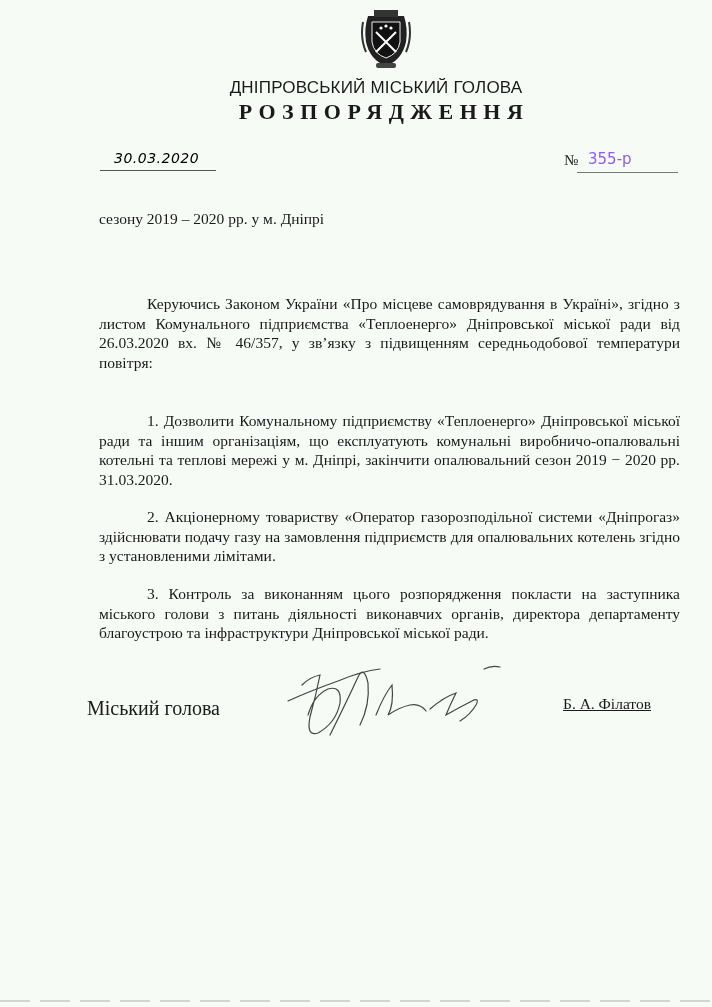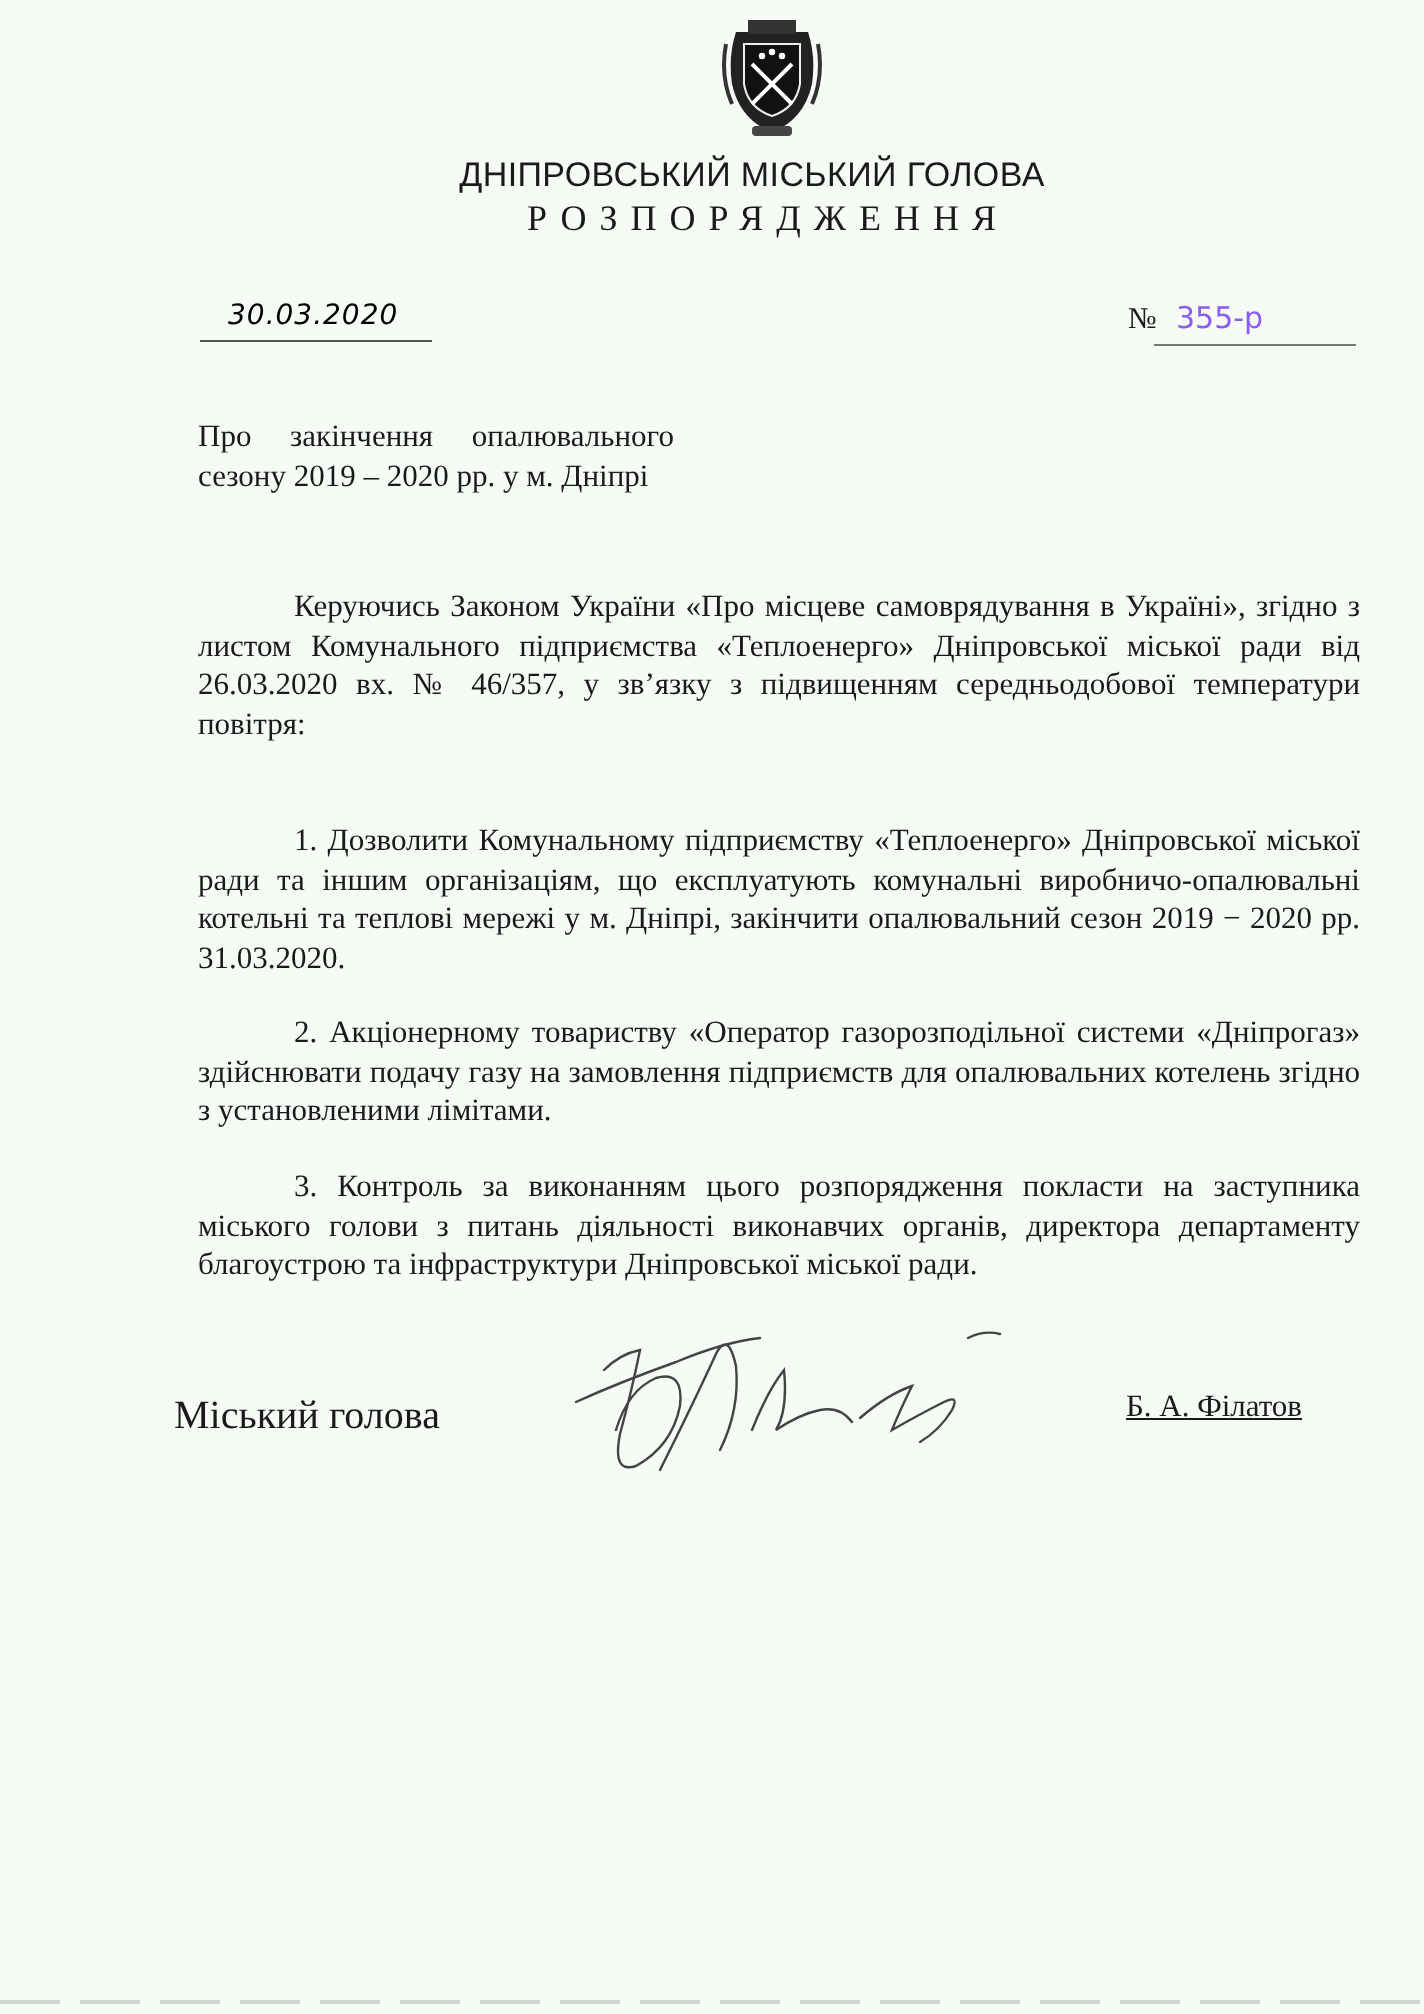--- a/index.html
+++ b/index.html
@@ -11,21 +11,21 @@
   }
   .abs { position: absolute; }
   .crest { left: 360px; top: 8px; width: 52px; height: 62px; }
   .org-name {
     left: 0; width: 712px; top: 78px; text-align: center;
     font-family: "Liberation Sans", "DejaVu Sans", sans-serif;
     font-size: 17px; letter-spacing: 0.2px; padding-left: 40px; box-sizing: border-box;
   }
   .doc-type {
     left: 0; width: 712px; top: 99px; text-align: center;
-    font-size: 18px; font-weight: normal; letter-spacing: 6.5px;
+    font-size: 22px; font-weight: bold; letter-spacing: 6.5px;
     padding-left: 56px; box-sizing: border-box;
   }
   .date-line {
     left: 100px; top: 150px; width: 116px; height: 20px;
     border-bottom: 1px solid #555;
   }
   .date-val {
     left: 114px; top: 150px; font-family: "DejaVu Sans", sans-serif;
     font-size: 14px; font-style: italic; color: #000000; letter-spacing: 0.5px;
   }
@@ -70,21 +70,20 @@
 <div class="abs doc-type">РОЗПОРЯДЖЕННЯ</div>
 
 <div class="abs date-line"></div>
 <div class="abs date-val">30.03.2020</div>
 
 <div class="abs num-label">№</div>
 <div class="abs num-line"></div>
 <div class="abs num-val">355-р</div>
 
 <div class="abs subject">
-  <span class="l1">Про закінчення опалювального</span>
   <span>сезону 2019 – 2020 рр. у м. Дніпрі</span>
 </div>
 
 <div class="abs para p0">Керуючись Законом України «Про місцеве самоврядування в Україні», згідно з листом Комунального підприємства «Теплоенерго» Дніпровської міської ради від 26.03.2020 вх. № 46/357, у зв’язку з підвищенням середньодобової температури повітря:</div>
 <div class="abs para p1">1. Дозволити Комунальному підприємству «Теплоенерго» Дніпровської міської ради та іншим організаціям, що експлуатують комунальні виробничо-опалювальні котельні та теплові мережі у м. Дніпрі, закінчити опалювальний сезон 2019 − 2020 рр. 31.03.2020.</div>
 <div class="abs para p2">2. Акціонерному товариству «Оператор газорозподільної системи «Дніпрогаз» здійснювати подачу газу на замовлення підприємств для опалювальних котелень згідно з установленими лімітами.</div>
 <div class="abs para p3">3. Контроль за виконанням цього розпорядження покласти на заступника міського голови з питань діяльності виконавчих органів, директора департаменту благоустрою та інфраструктури Дніпровської міської ради.</div>
 
 <div class="abs sig-title">Міський голова</div>
 <svg class="abs signature" viewBox="0 0 230 90">

